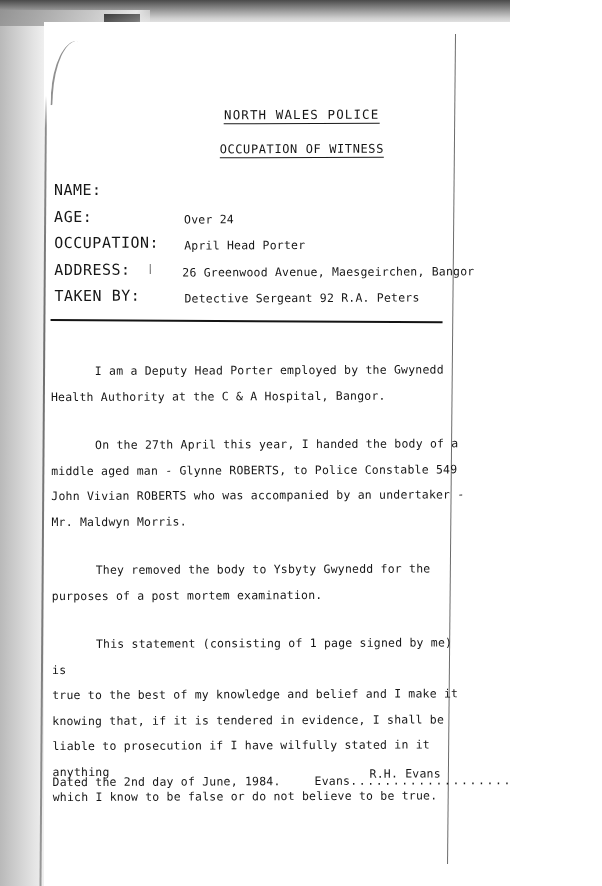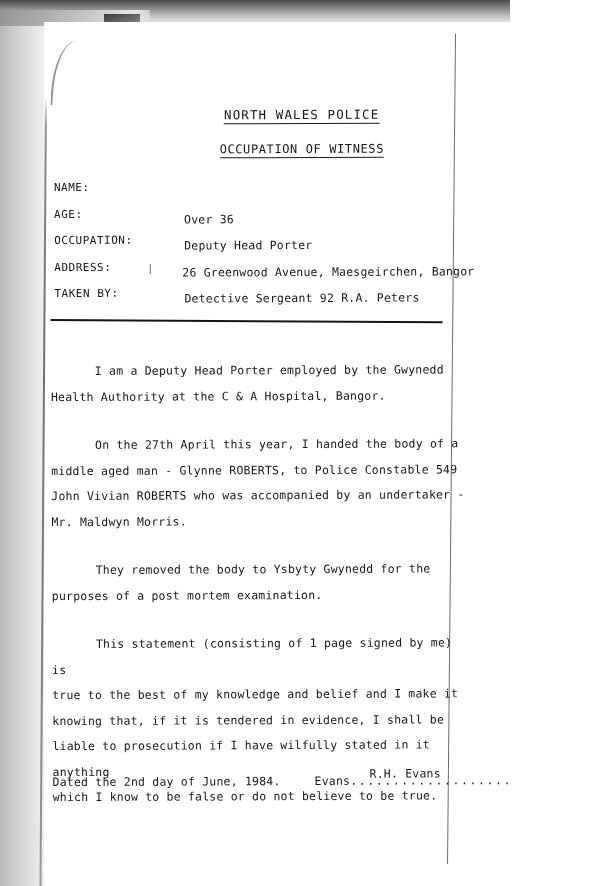--- a/index.html
+++ b/index.html
@@ -156,21 +156,21 @@
     width: 460px;
   }
   .field-row {
     position: relative;
     height: 26.5px;
   }
   .field-label {
     position: absolute;
     left: 0;
     top: 0;
-    font-size: 11px;
+    font-size: 15px;
     letter-spacing: 0.5px;
   }
   .field-value {
     position: absolute;
     left: 130px;
     top: 5px;
     font-size: 11.5px;
     white-space: nowrap;
   }
   .field-row.address .field-value { left: 128px; }
@@ -333,26 +333,26 @@
     </div>
 
     <div class="fields">
 
       <div class="field-row">
         <span class="field-label">NAME:</span>
       </div>
 
       <div class="field-row">
         <span class="field-label">AGE:</span>
-        <span class="field-value">Over 36</span>
+        <span class="field-value">Over 24</span>
       </div>
 
       <div class="field-row">
         <span class="field-label">OCCUPATION:</span>
-        <span class="field-value">Deputy Head Porter</span>
+        <span class="field-value">April Head Porter</span>
       </div>
 
       <div class="field-row address">
         <span class="field-label">ADDRESS:</span>
         <span class="addr-tick">|</span>
         <span class="field-value">26 Greenwood Avenue, Maesgeirchen, Bangor</span>
       </div>
 
       <div class="field-row">
         <span class="field-label">TAKEN BY:</span>

